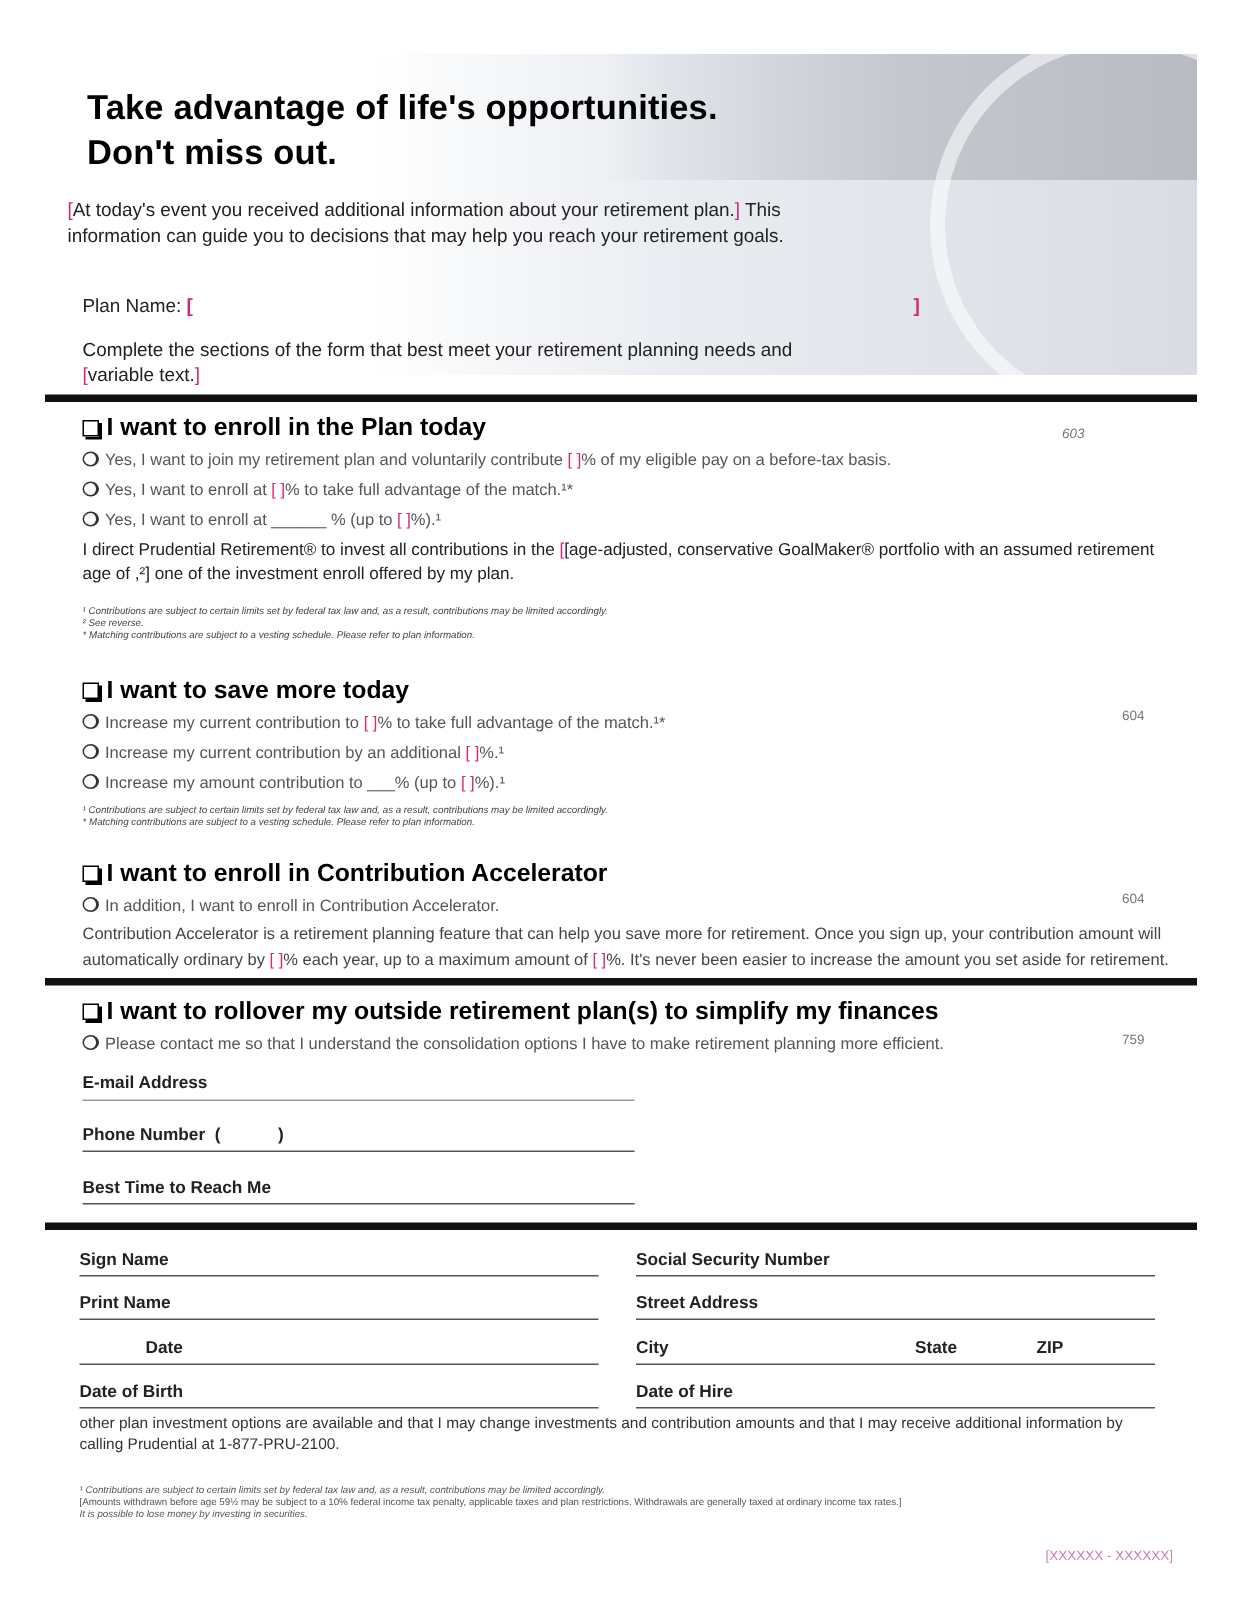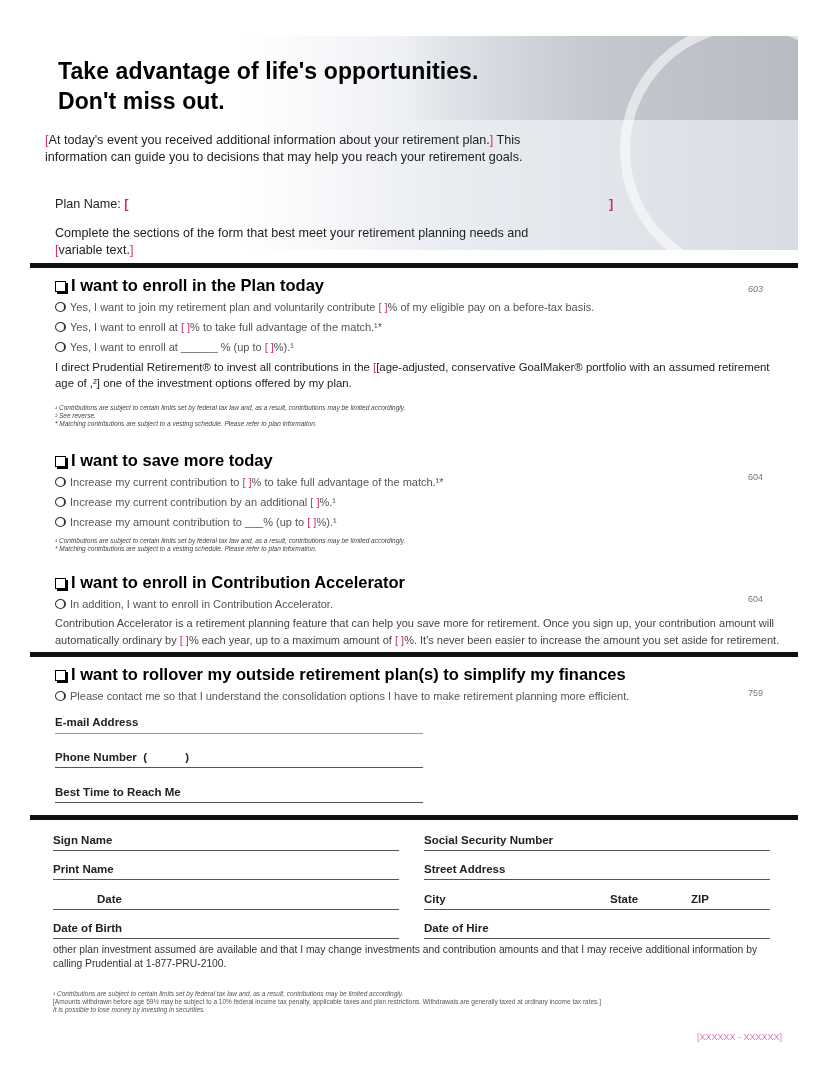--- a/index.html
+++ b/index.html
@@ -57,34 +57,34 @@
 <div class="abs body" style="left:55px; top:225px; width:620px;">
   <span>Complete the sections of the form that best meet your retirement planning needs and</span><br>
   <span class="pink">[</span><span>variable text.</span><span class="pink">]</span>
 </div>
 
 <div class="abs bar" style="top:263px;"></div>
 
 <div class="abs sec-title" style="left:55px; top:276px;">
   <span class="sq"></span><span>I want to enroll in the Plan today</span>
 </div>
-<div class="abs code" style="left:748px; top:284px;font-style:italic;">603</div>
+<div class="abs code" style="left:708px; top:284px;font-style:italic;">603</div>
 
 <div class="abs opt" style="left:55px; top:300px;">
   <span class="radio"></span><span>Yes, I want to join my retirement plan and voluntarily contribute </span><span class="pink">[   ]</span><span>% of my eligible pay on a before-tax basis.</span>
 </div>
 <div class="abs opt" style="left:55px; top:320px;">
   <span class="radio"></span><span>Yes, I want to enroll at </span><span class="pink">[   ]</span><span>% to take full advantage of the match.¹*</span>
 </div>
 <div class="abs opt" style="left:55px; top:340px;">
   <span class="radio"></span><span>Yes, I want to enroll at ______ % (up to </span><span class="pink">[    ]</span><span>%).¹</span>
 </div>
 <div class="abs para" style="left:55px; top:359px; width:740px; font-size:11.4px; color:#222;">
   <span>I direct Prudential Retirement® to invest all contributions in the </span><span class="pink">[</span><span>[age-adjusted, conservative GoalMaker® portfolio with an assumed retirement</span><br>
-  <span>age of    ,²]</span><span> one of the investment options offered by my plan.</span>
+  <span>age of    ,²]</span><span> one of the investment enroll offered by my plan.</span>
 </div>
 <div class="abs" style="left:55px; top:404px;">
   <div class="foot">¹ Contributions are subject to certain limits set by federal tax law and, as a result, contributions may be limited accordingly.</div>
   <div class="foot">² See reverse.</div>
   <div class="foot">* Matching contributions are subject to a vesting schedule. Please refer to plan information.</div>
 </div>
 
 <div class="abs sec-title" style="left:55px; top:451px;">
   <span class="sq"></span><span>I want to save more today</span>
 </div>
@@ -148,21 +148,21 @@
 <div class="abs lbl" style="left:424px; top:863px;">Street Address</div>
 <div class="abs uline" style="left:424px; top:879px; width:346px;"></div>
 <div class="abs lbl" style="left:424px; top:893px;">City</div>
 <div class="abs lbl" style="left:610px; top:893px;">State</div>
 <div class="abs lbl" style="left:691px; top:893px;">ZIP</div>
 <div class="abs uline" style="left:424px; top:909px; width:346px;"></div>
 <div class="abs lbl" style="left:424px; top:922px;">Date of Hire</div>
 <div class="abs uline" style="left:424px; top:938px; width:346px;"></div>
 
 <div class="abs" style="left:53px; top:943px; width:740px; font-family:'Liberation Sans', sans-serif; font-size:10.3px; line-height:14px; color:#333; white-space:nowrap;">
-  <div>other plan investment assumed are available and that I may change investments and contribution amounts and that I may receive additional information by</div>
+  <div>other plan investment options are available and that I may change investments and contribution amounts and that I may receive additional information by</div>
   <div>calling Prudential at 1-877-PRU-2100.</div>
 </div>
 <div class="abs" style="left:53px; top:990px;">
   <div class="foot" style="color:#555;">¹ Contributions are subject to certain limits set by federal tax law and, as a result, contributions may be limited accordingly.</div>
   <div class="foot" style="font-style:normal; color:#555;">[Amounts withdrawn before age 59½ may be subject to a 10% federal income tax penalty, applicable taxes and plan restrictions. Withdrawals are generally taxed at ordinary income tax rates.]</div>
   <div class="foot" style="color:#555;">It is possible to lose money by investing in securities.</div>
 </div>
 
 <div class="abs ref" style="left:697px; top:1032px;">[XXXXXX - XXXXXX]</div>
 

